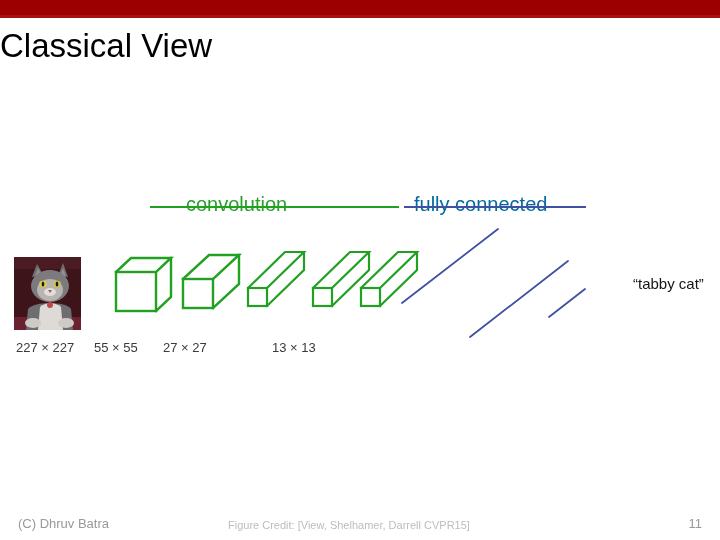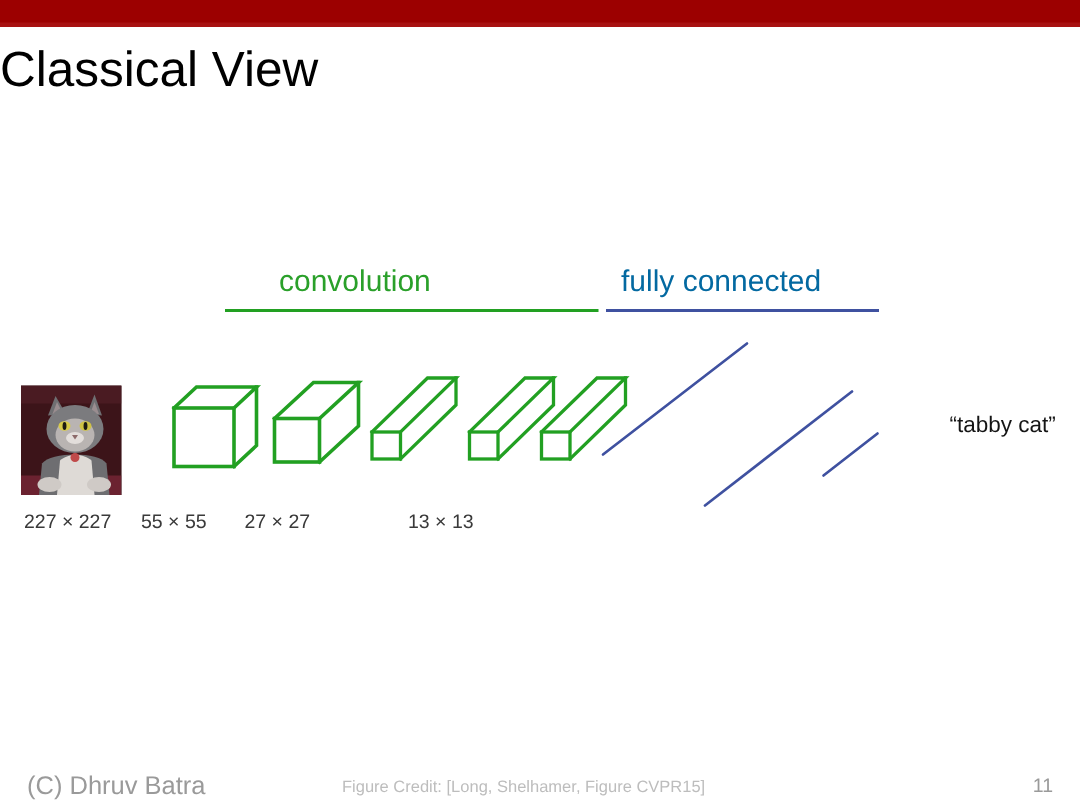--- a/index.html
+++ b/index.html
@@ -59,20 +59,21 @@
     width: 720px;
     height: 230px;
   }
 
   
   .sec-label {
     position: absolute;
     font-size: 20px;
     line-height: 24px;
     white-space: nowrap;
+    margin-top: 16px;
   }
   .sec-label.conv {
     left: 186px;
     top: 26px;
     color: #2aa02a;
   }
   .sec-label.fc {
     left: 414px;
     top: 26px;
     color: #0369a1;
@@ -155,21 +156,21 @@
     position: absolute;
     left: 0;
     top: 515px;
     width: 720px;
     height: 22px;
   }
   .footer-author {
     position: absolute;
     left: 18px;
     top: 0;
-    font-size: 17px;
+    font-size: 13px;
     line-height: 18px;
     color: #9a9a9a;
     white-space: nowrap;
   }
   .footer-credit {
     position: absolute;
     left: 228px;
     top: 2px;
     font-size: 11px;
     line-height: 16px;
@@ -291,17 +292,17 @@
       <span class="dim" style="left:16px;">227 × 227</span>
       <span class="dim" style="left:94px;">55 × 55</span>
       <span class="dim" style="left:163px;">27 × 27</span>
       <span class="dim" style="left:272px;">13 × 13</span>
     </div>
 
   </div>
 
   <div class="footer">
     <div class="footer-author">(C) Dhruv Batra</div>
-    <div class="footer-credit">Figure Credit: [Long, Shelhamer, Figure CVPR15]</div>
+    <div class="footer-credit">Figure Credit: [View, Shelhamer, Darrell CVPR15]</div>
     <div class="footer-page">11</div>
   </div>
 
 </div>
 
 </body></html>

